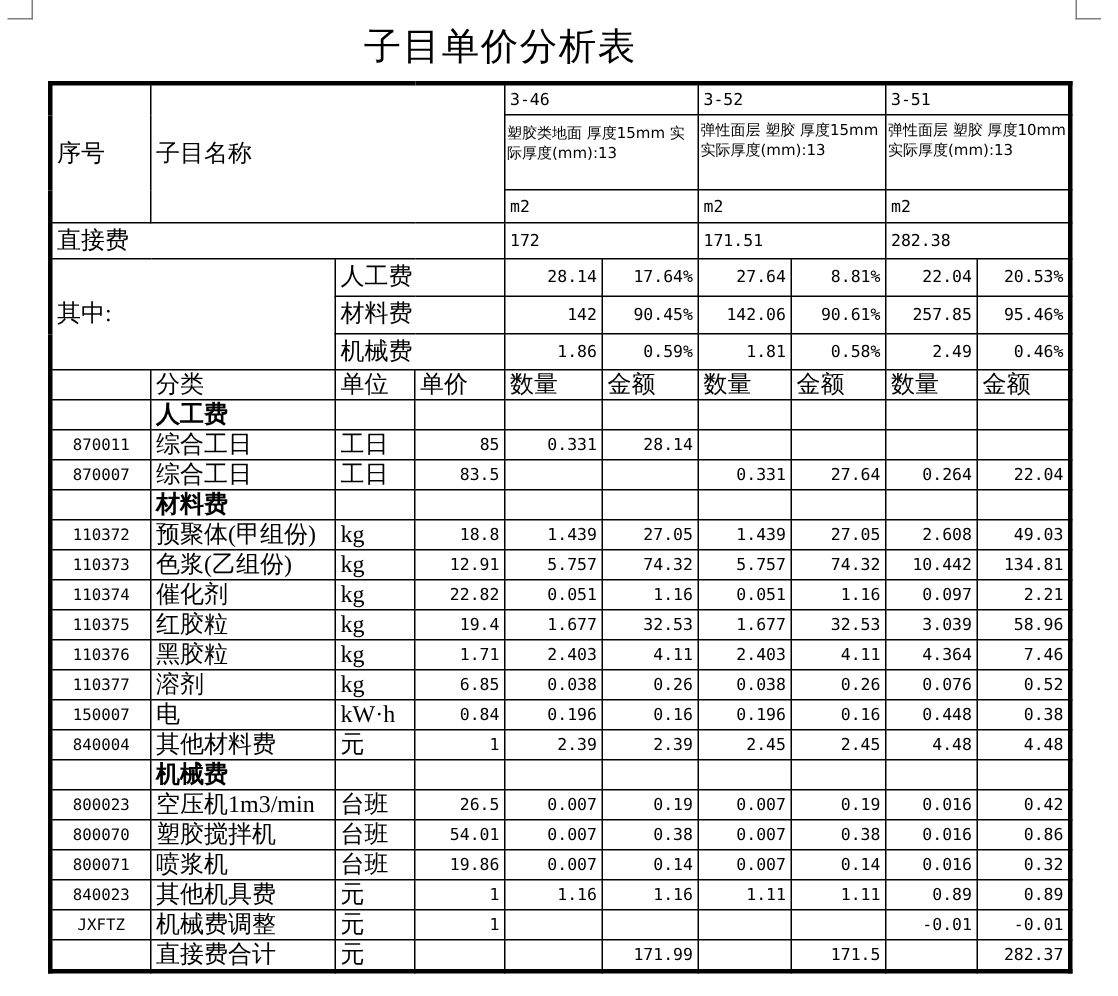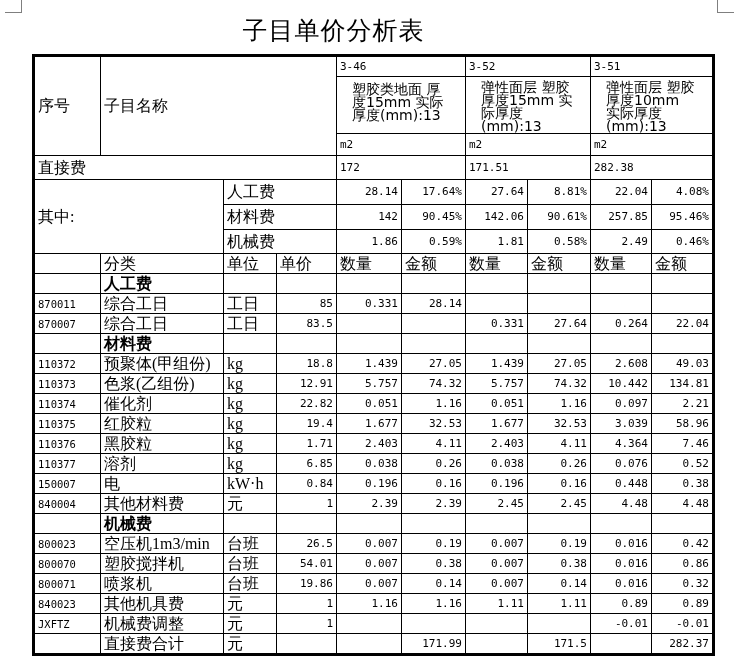--- a/index.html
+++ b/index.html
@@ -8,24 +8,24 @@
   .corner { position:absolute; border-color:#7f7f7f; border-style:solid; width:16px; height:12px; }
   .corner.tl { left:5px; top:0; border-width:0 1px 1px 0; }
   .corner.tr { left:717px; top:0; border-width:0 0 1px 1px; }
   .title { position:absolute; left:0; top:14px; width:667px; text-align:center;
            font-family:"DejaVu Serif", "Liberation Serif", serif; font-size:25px; letter-spacing:1px; }
   table { position:absolute; left:32px; top:54px; border-collapse:collapse;
           border:3px solid #000; table-layout:fixed; font-size:11px; }
   td { border:1px solid #000; padding:0 3px; height:19px; line-height:14px; white-space:nowrap; overflow:hidden; }
   .c { }
   .r { text-align:right; font-family:"DejaVu Sans Mono", "Liberation Mono", monospace; font-size:11px; }
-  .code { text-align:left; font-family:"DejaVu Sans Mono", "Liberation Mono", monospace; font-size:10.5px; }
+  .code { text-align:center; font-family:"DejaVu Sans Mono", "Liberation Mono", monospace; font-size:10.5px; }
   .mono { font-family:"DejaVu Sans Mono", "Liberation Mono", monospace; }
   .b { font-weight:bold; }
-  .desc { white-space:normal; line-height:13px; font-size:14px; padding:0 15px; }
+  .desc { white-space:normal; line-height:13px; font-size:10px; padding:0 1px; }
   .big { font-size:16px;font-family:Liberation Serif, serif; }
 </style>
 </head>
 <body>
 
 <div class="corner tl"></div>
 <div class="corner tr"></div>
 
 <div class="title">子目单价分析表</div>
 
@@ -67,21 +67,21 @@
       <td colspan="2" class="c mono">282.38</td>
     </tr>
     <tr style="height:25px">
       <td rowspan="3" colspan="2" class="c big">其中:</td>
       <td colspan="2" class="c big">人工费</td>
       <td class="r">28.14</td>
       <td class="r">17.64%</td>
       <td class="r">27.64</td>
       <td class="r">8.81%</td>
       <td class="r">22.04</td>
-      <td class="r">4.08%</td>
+      <td class="r">20.53%</td>
     </tr>
     <tr style="height:25px">
       <td colspan="2" class="c big">材料费</td>
       <td class="r">142</td>
       <td class="r">90.45%</td>
       <td class="r">142.06</td>
       <td class="r">90.61%</td>
       <td class="r">257.85</td>
       <td class="r">95.46%</td>
     </tr>

